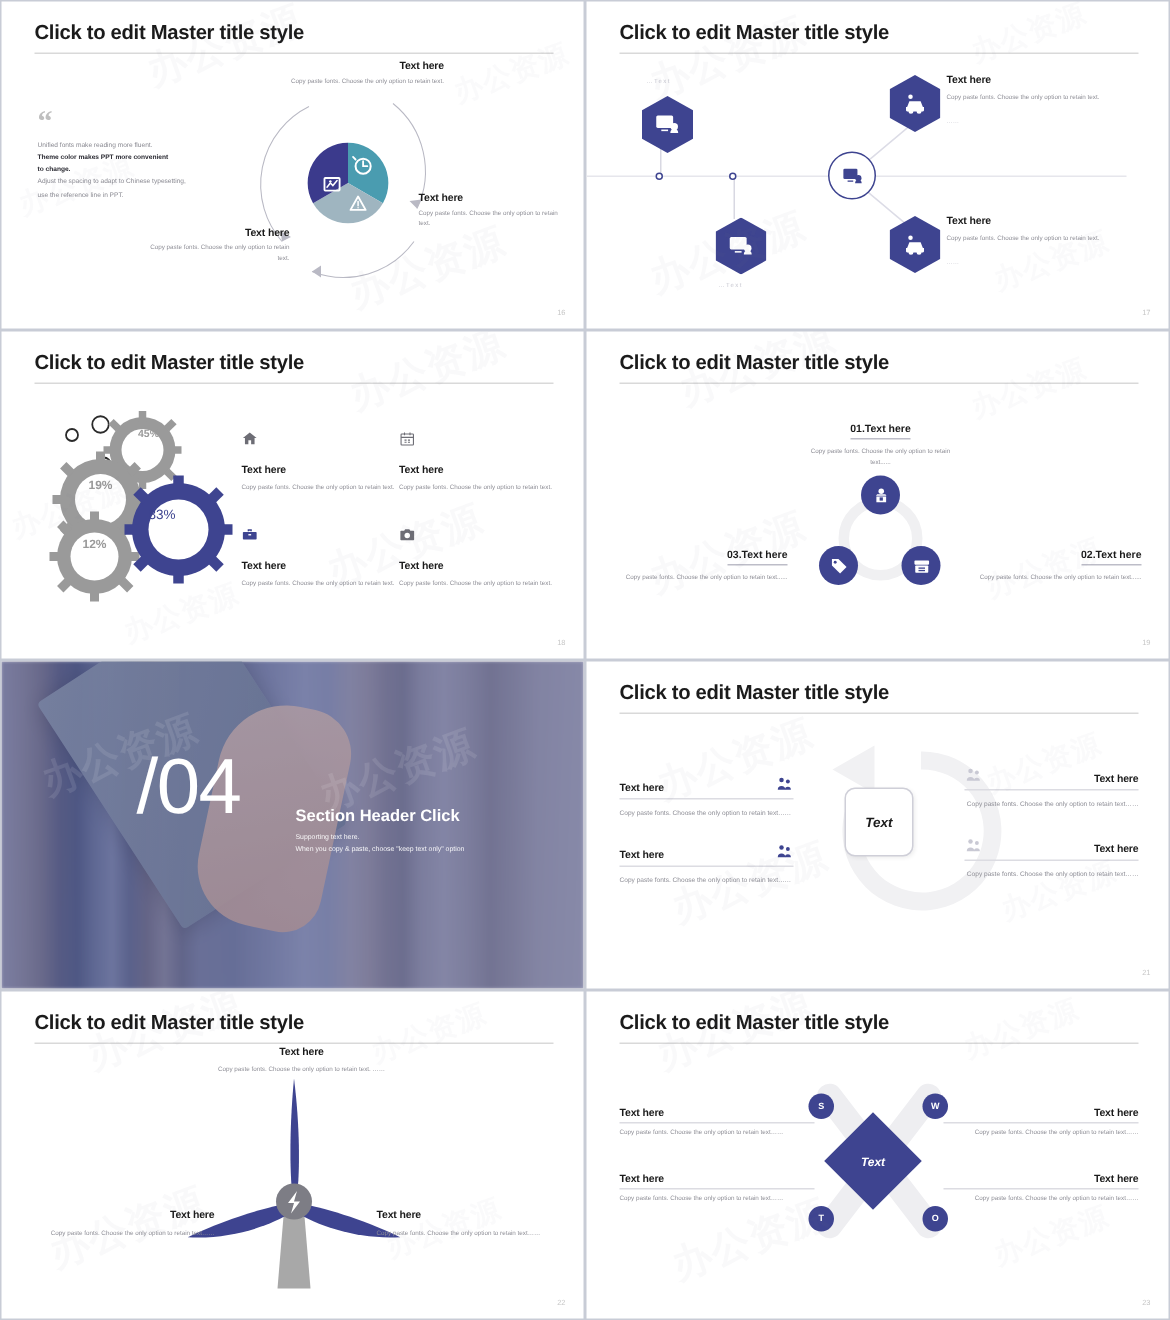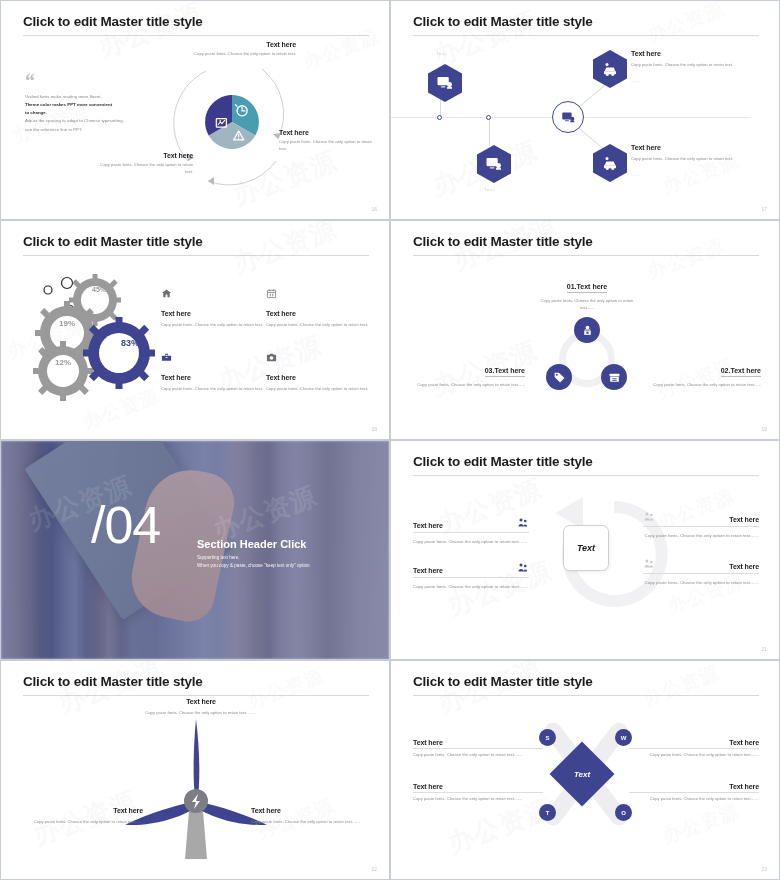--- a/index.html
+++ b/index.html
@@ -406,21 +406,21 @@
           <rect x="70" y="57" width="7" height="9" transform="rotate(-45 73.5 61.5)"></rect>
           <rect x="119" y="57" width="7" height="9" transform="rotate(45 122.5 61.5)"></rect>
           <rect x="70" y="102" width="7" height="9" transform="rotate(45 73.5 106.5)"></rect>
           <rect x="119" y="102" width="7" height="9" transform="rotate(-45 122.5 106.5)"></rect>
         </g>
         <circle cx="98" cy="84" r="20" fill="#fff"></circle>
       </g>
     </svg>
     <div style="position:absolute;left:78px;top:65px;width:40px;text-align:center;font-size:7px;font-weight:700;color:#9a9a9a;z-index:3;">45%</div>
     <div style="position:absolute;left:46px;top:98px;width:40px;text-align:center;font-size:8px;font-weight:700;color:#9a9a9a;z-index:3;">19%</div>
-    <div style="position:absolute;left:98px;top:117px;width:40px;text-align:right;font-size:9px;font-weight:700;color:#3e4490;z-index:3;">83%</div>
+    <div style="position:absolute;left:98px;top:117px;width:40px;text-align:left;font-size:9px;font-weight:400;color:#3e4490;z-index:3;">83%</div>
     <div style="position:absolute;left:42px;top:137px;width:40px;text-align:center;font-size:8px;font-weight:700;color:#9a9a9a;z-index:3;">12%</div>
 
     <div class="s3-cell" style="left:160px;top:64px;">
       <svg class="s3-icon" viewBox="0 0 24 24" fill="#6d6d75">
           <path d="M12 3L2 11h3v9h5v-6h4v6h5v-9h3z"></path>
         </svg>
       <div class="h" style="margin-top:7px;">Text here</div>
       <div class="b" style="margin-top:5px;">Copy paste fonts. Choose the only option to retain text.</div>
     </div>
     <div class="s3-cell" style="left:265px;top:64px;">

